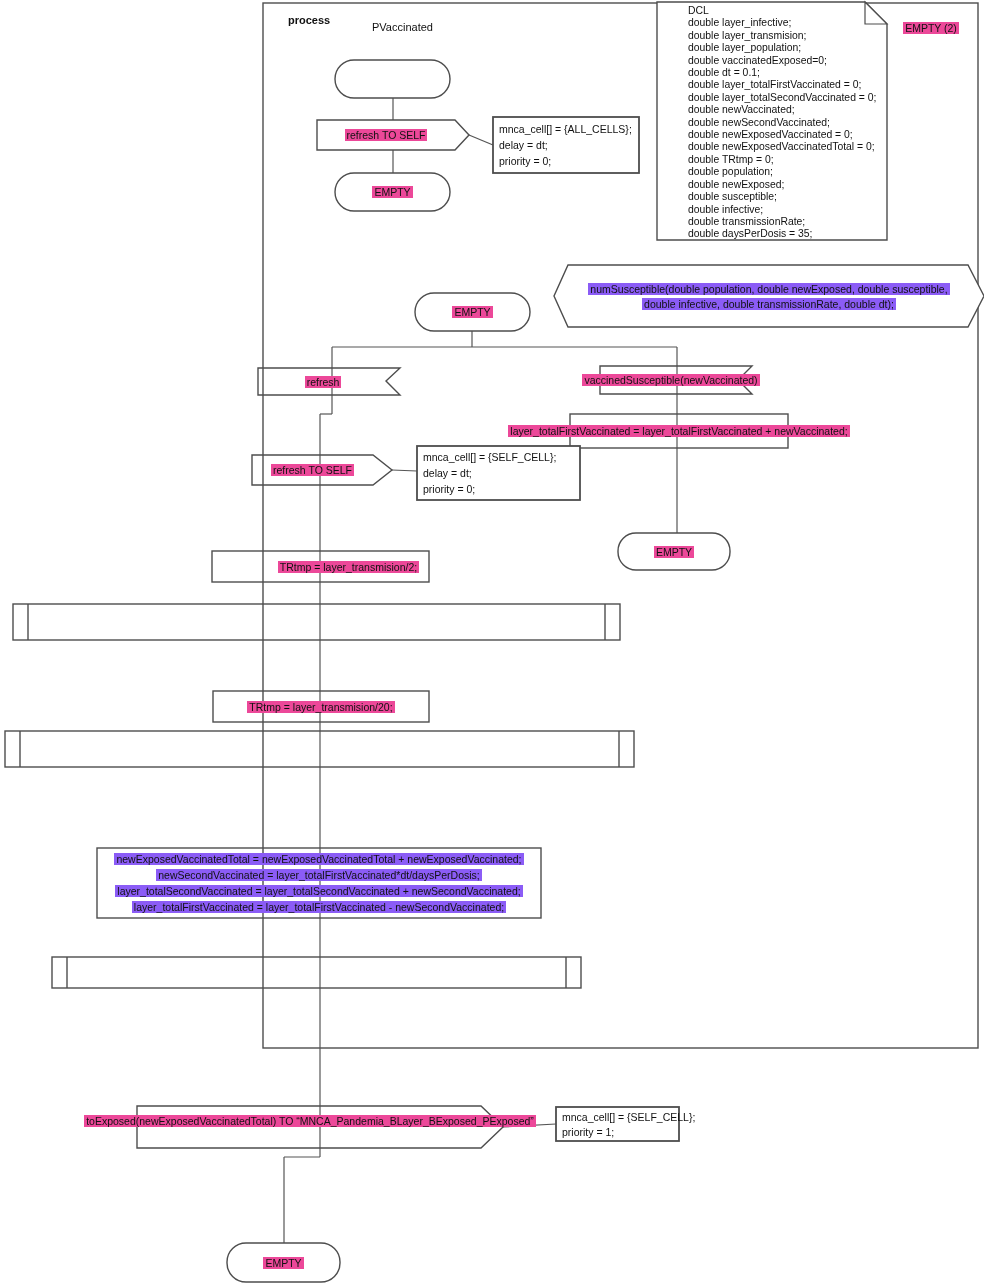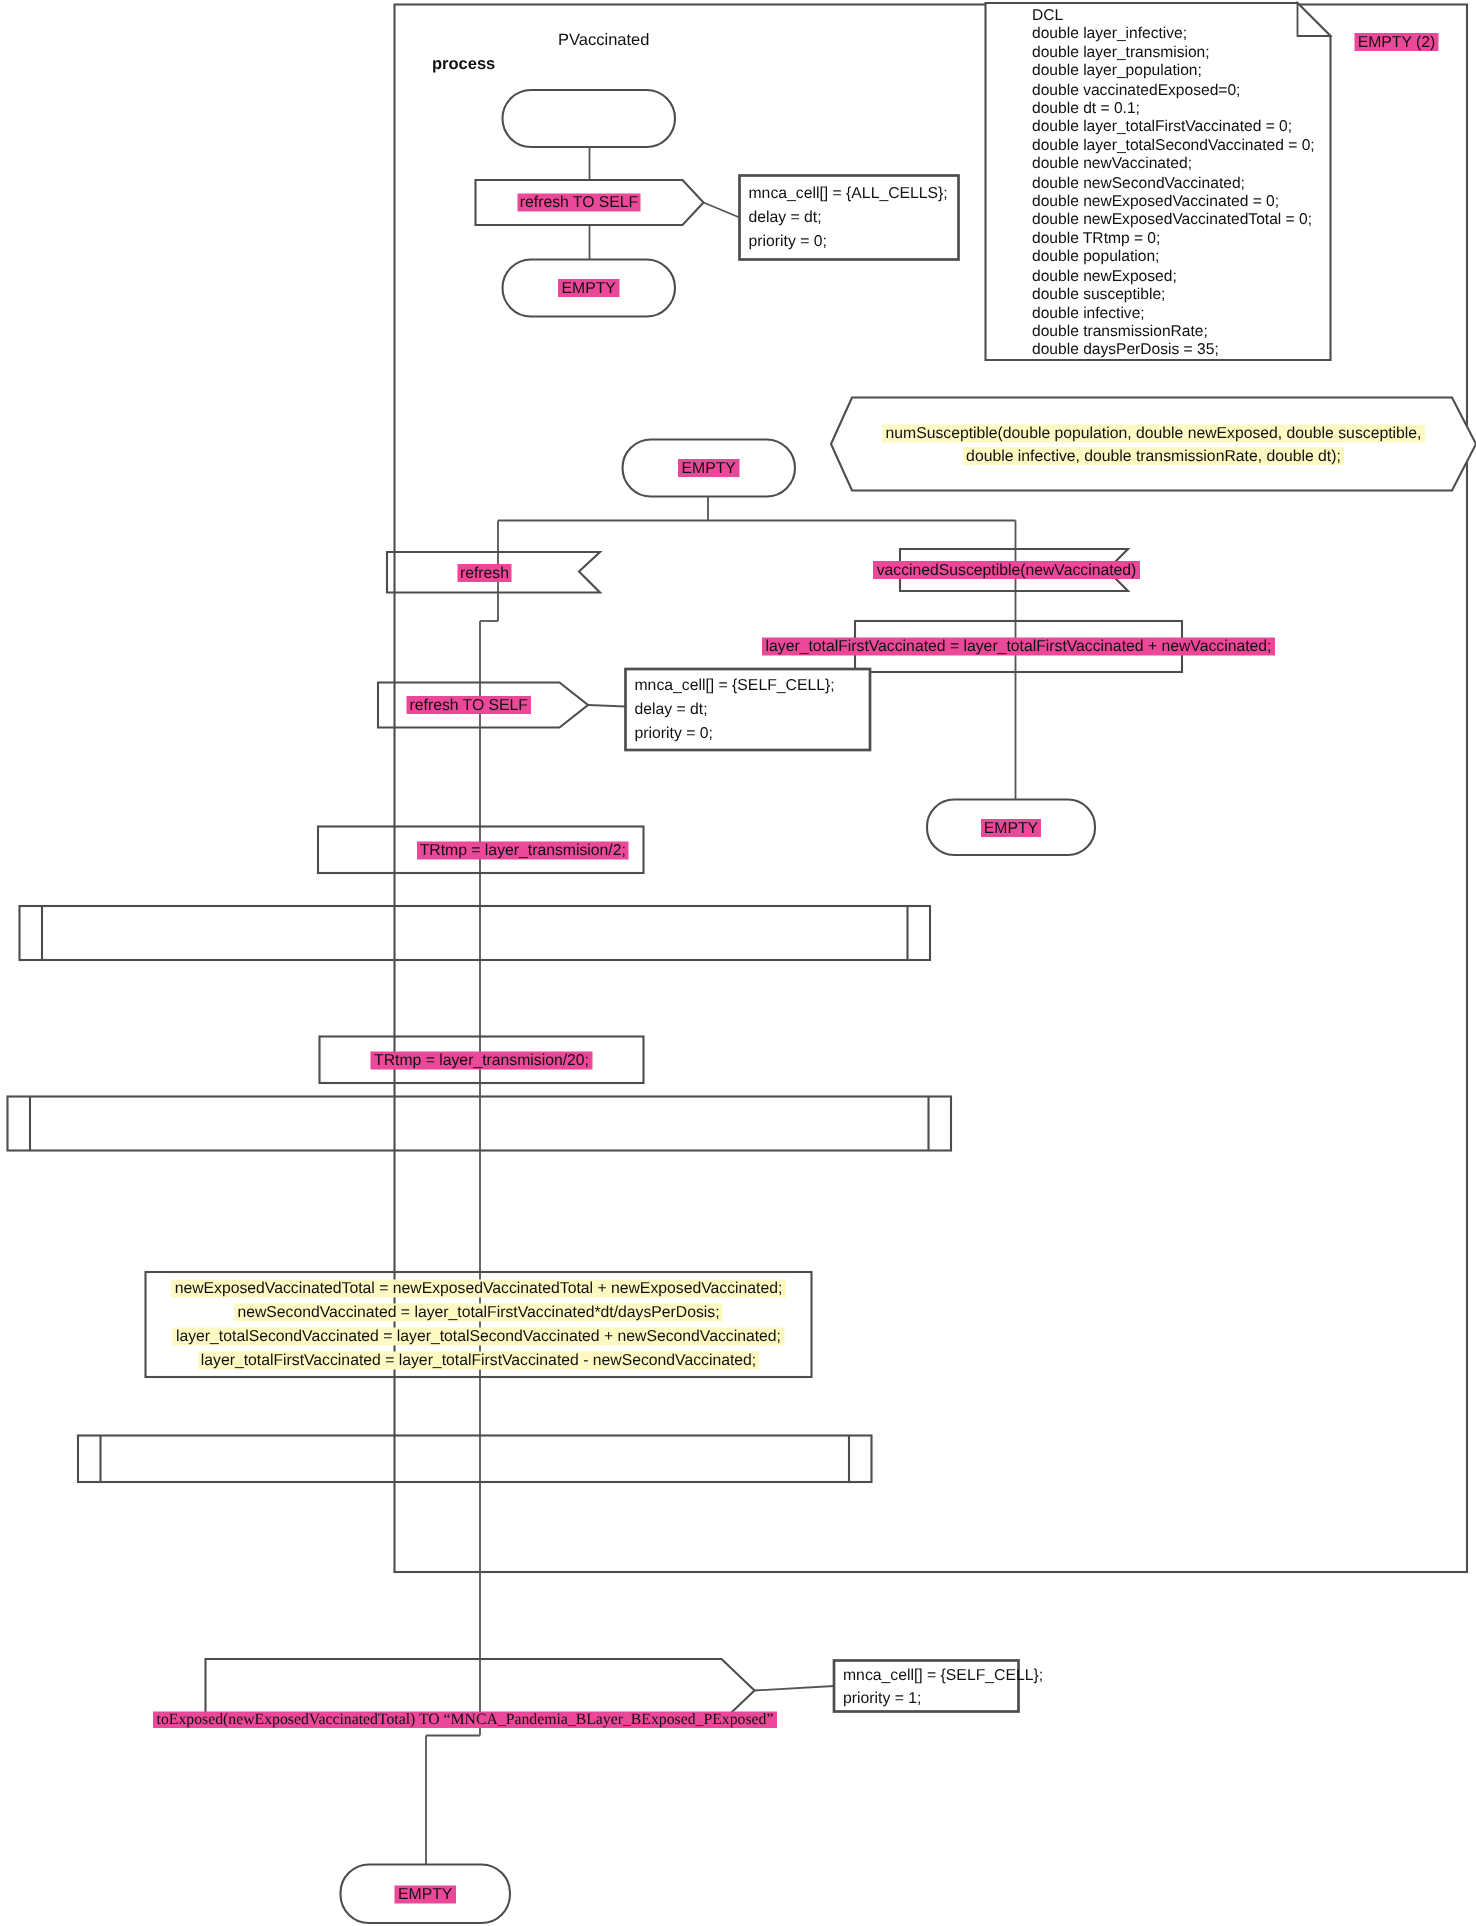--- a/index.html
+++ b/index.html
@@ -7,21 +7,21 @@
           font-family:"Liberation Sans",sans-serif;color:#111;font-size:10.5px;overflow:hidden;}
   .canvas svg{position:absolute;left:0;top:0;}
   .lbl{position:absolute;display:flex;align-items:center;justify-content:center;white-space:nowrap;}
   .lbl span{background:#ec4899;padding:0 2px;}
   .txt{position:absolute;white-space:nowrap;}
   .dcl-line{line-height:12.4px;font-size:10.4px;}
   .note-line{line-height:16px;}
   .note3-line{line-height:15px;}
   .blk{position:absolute;}
   .cline{text-align:center;line-height:16px;white-space:nowrap;}
-  .cline span{background:#fef9c3;padding:0 2px;}
+  .cline span{background:#8b5cf6;padding:0 2px;}
   .title-k{font-weight:bold;font-size:11px;}
   .title-n{font-size:11px;}
 </style>
 </head>
 <body>
 
 <div class="canvas">
 
   <svg width="984" height="1284" viewBox="0 0 984 1284">
 
@@ -70,21 +70,21 @@
     <line x1="619" y1="731" x2="619" y2="767" stroke="#4d4d4d" stroke-width="1.4"></line>
     <rect x="97" y="848" width="444" height="70" fill="none" stroke="#4d4d4d" stroke-width="1.4"></rect>
     <rect x="52" y="957" width="529" height="31" fill="none" stroke="#4d4d4d" stroke-width="1.4"></rect>
     <line x1="67" y1="957" x2="67" y2="988" stroke="#4d4d4d" stroke-width="1.4"></line>
     <line x1="566" y1="957" x2="566" y2="988" stroke="#4d4d4d" stroke-width="1.4"></line>
     <polygon points="137,1106 481,1106 503,1127 481,1148 137,1148" fill="none" stroke="#4d4d4d" stroke-width="1.4"></polygon>
     <rect x="556" y="1107" width="123" height="34" fill="#fff" stroke="#4d4d4d" stroke-width="1.8"></rect>
     <rect x="227" y="1243" width="113" height="39" rx="19" fill="#fff" stroke="#4d4d4d" stroke-width="1.4"></rect>
   </svg>
 
-  <div class="txt title-k" style="left:288px;top:37px;">process</div>
+  <div class="txt title-k" style="left:288px;top:14px;">process</div>
   <div class="txt title-n" style="left:372px;top:21px;">PVaccinated</div>
   <div class="lbl" style="left:896px;top:20px;width:70px;height:16px;">
     <span>EMPTY (2)</span>
   </div>
 
   <div class="txt" style="left:688px;top:5px;width:220px;">
     <div class="dcl-line">DCL</div>
     <div class="dcl-line">double layer_infective;</div>
     <div class="dcl-line">double layer_transmision;</div>
     <div class="dcl-line">double layer_population;</div>
@@ -150,21 +150,21 @@
   </div>
   <div class="lbl" style="left:213px;top:691px;width:216px;height:31px;">
     <span>TRtmp = layer_transmision/20;</span>
   </div>
   <div class="blk" style="left:97px;top:851px;width:444px;">
     <div class="cline"><span>newExposedVaccinatedTotal = newExposedVaccinatedTotal + newExposedVaccinated;</span></div>
     <div class="cline"><span>newSecondVaccinated = layer_totalFirstVaccinated*dt/daysPerDosis;</span></div>
     <div class="cline"><span>layer_totalSecondVaccinated = layer_totalSecondVaccinated + newSecondVaccinated;</span></div>
     <div class="cline"><span>layer_totalFirstVaccinated = layer_totalFirstVaccinated - newSecondVaccinated;</span></div>
   </div>
-  <div class="lbl" style="left:70px;top:1131px;width:480px;height:30px;font-family:Liberation Serif, serif;">
+  <div class="lbl" style="left:70px;top:1106px;width:480px;height:30px;">
     <span>toExposed(newExposedVaccinatedTotal) TO “MNCA_Pandemia_BLayer_BExposed_PExposed”</span>
   </div>
   <div class="txt" style="left:562px;top:1110px;width:115px;">
     <div class="note3-line">mnca_cell[] = {SELF_CELL};</div>
     <div class="note3-line">priority = 1;</div>
   </div>
   <div class="lbl" style="left:227px;top:1243px;width:113px;height:39px;">
     <span>EMPTY</span>
   </div>
 

